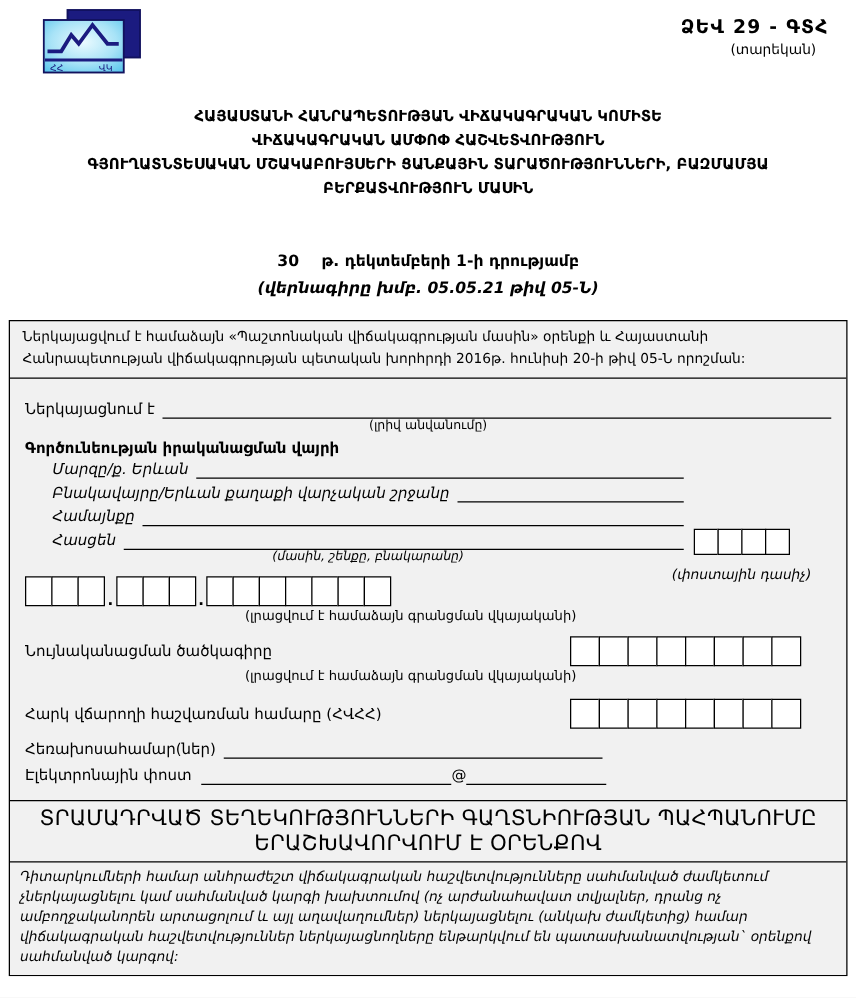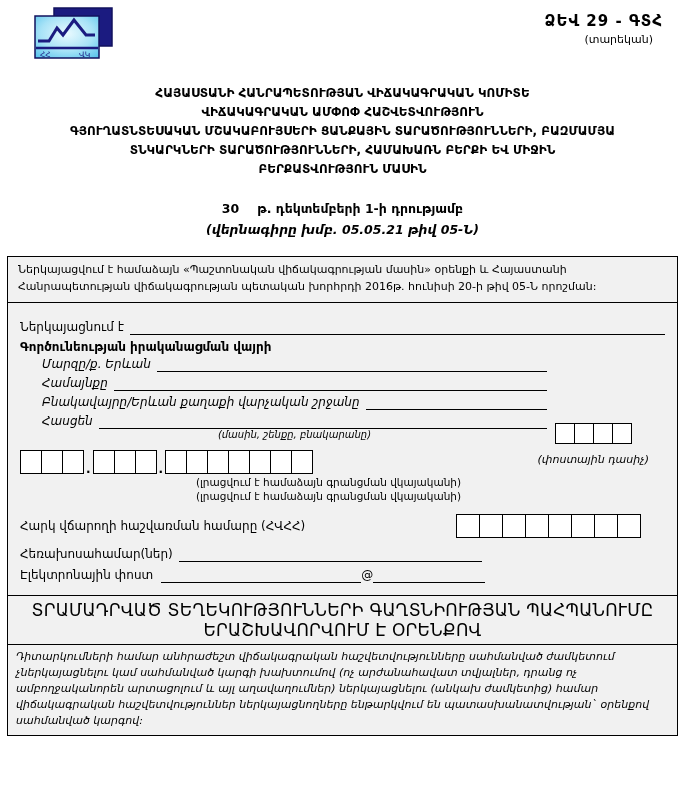--- a/index.html
+++ b/index.html
@@ -86,21 +86,20 @@
 
     <div class="formcode">
       <div class="code">ՁԵՎ  29 - ԳՏՀ</div>
       <div class="period">(տարեկան)</div>
     </div>
 
     <div class="titles">
       <div>ՀԱՅԱՍՏԱՆԻ ՀԱՆՐԱՊԵՏՈՒԹՅԱՆ ՎԻՃԱԿԱԳՐԱԿԱՆ ԿՈՄԻՏԵ</div>
       <div>ՎԻՃԱԿԱԳՐԱԿԱՆ ԱՄՓՈՓ ՀԱՇՎԵՏՎՈՒԹՅՈՒՆ</div>
       <div>ԳՅՈՒՂԱՏՆՏԵՍԱԿԱՆ ՄՇԱԿԱԲՈՒՅՍԵՐԻ ՑԱՆՔԱՅԻՆ ՏԱՐԱԾՈՒԹՅՈՒՆՆԵՐԻ, ԲԱԶՄԱՄՅԱ</div>
-      <div>ՏՆԿԱՐԿՆԵՐԻ ՏԱՐԱԾՈՒԹՅՈՒՆՆԵՐԻ, ՀԱՄԱԽԱՌՆ ԲԵՐՔԻ ԵՎ ՄԻՋԻՆ</div>
       <div>ԲԵՐՔԱՏՎՈՒԹՅՈՒՆ ՄԱՍԻՆ</div>
     </div>
 
     <div class="dateline">
       <span>30</span><span class="yeargap"></span><span>թ. դեկտեմբերի 1-ի դրությամբ</span>
     </div>
     <div class="revision">(վերնագիրը խմբ. 05.05.21 թիվ 05-Ն)</div>
   </div>
 
   <div class="sheet">
@@ -109,34 +108,35 @@
       <span>Ներկայացվում է համաձայն «Պաշտոնական վիճակագրության մասին»  օրենքի և Հայաստանի Հանրապետության վիճակագրության պետական խորհրդի 2016թ. հունիսի 20-ի թիվ 05-Ն որոշման:</span>
     </div>
 
 
     <div class="sec s3">
 
       <div class="row mt6">
         <span class="lbl">Ներկայացնում է</span>
         <span class="fill"></span>
       </div>
+      <div class="cap capc">(լրիվ անվանումը)</div>
 
 
       <div class="bold mt5">Գործունեության իրականացման վայրի</div>
 
       <div class="row ind w1 mt2 it">
         <span class="lbl">Մարզը/ք. Երևան</span>
         <span class="fill"></span>
       </div>
       <div class="row ind w1 mt3 it">
+        <span class="lbl">Բնակավայրը/Երևան քաղաքի վարչական շրջանը</span>
+        <span class="fill"></span>
+      </div>
+      <div class="row ind w1 mt3 it">
         <span class="lbl">Համայնքը</span>
-        <span class="fill"></span>
-      </div>
-      <div class="row ind w1 mt3 it">
-        <span class="lbl">Բնակավայրը/Երևան քաղաքի վարչական շրջանը</span>
         <span class="fill"></span>
       </div>
       <div class="row ind w1 mt3 it">
         <span class="lbl">Հասցեն</span>
         <span class="fill"></span>
       </div>
       <div class="cap capc ind w1 it">(մասին, շենքը, բնակարանը)</div>
 
       <div class="postal">
         <span class="cells cells-sm">
@@ -168,20 +168,35 @@
               <span class="cell"></span>
               <span class="cell"></span>
               <span class="cell"></span>
               <span class="cell"></span>
               <span class="cell"></span>
             </span>
         </span>
       </div>
       <div class="cap cap-right mt2">(լրացվում է համաձայն գրանցման վկայականի)</div>
 
+      <div class="rowboxes mt10">
+        <span class="lbl">Նույնականացման ծածկագիրը</span>
+        <span class="boxgroup boxes-right">
+          <span class="cells cells-wide">
+              <span class="cell"></span>
+              <span class="cell"></span>
+              <span class="cell"></span>
+              <span class="cell"></span>
+              <span class="cell"></span>
+              <span class="cell"></span>
+              <span class="cell"></span>
+              <span class="cell"></span>
+            </span>
+        </span>
+      </div>
       <div class="cap cap-right mt2">(լրացվում է համաձայն գրանցման վկայականի)</div>
 
       <div class="rowboxes mt12">
         <span class="lbl">Հարկ վճարողի հաշվառման համարը (ՀՎՀՀ)</span>
         <span class="boxgroup boxes-right">
           <span class="cells cells-wide">
               <span class="cell"></span>
               <span class="cell"></span>
               <span class="cell"></span>
               <span class="cell"></span>

